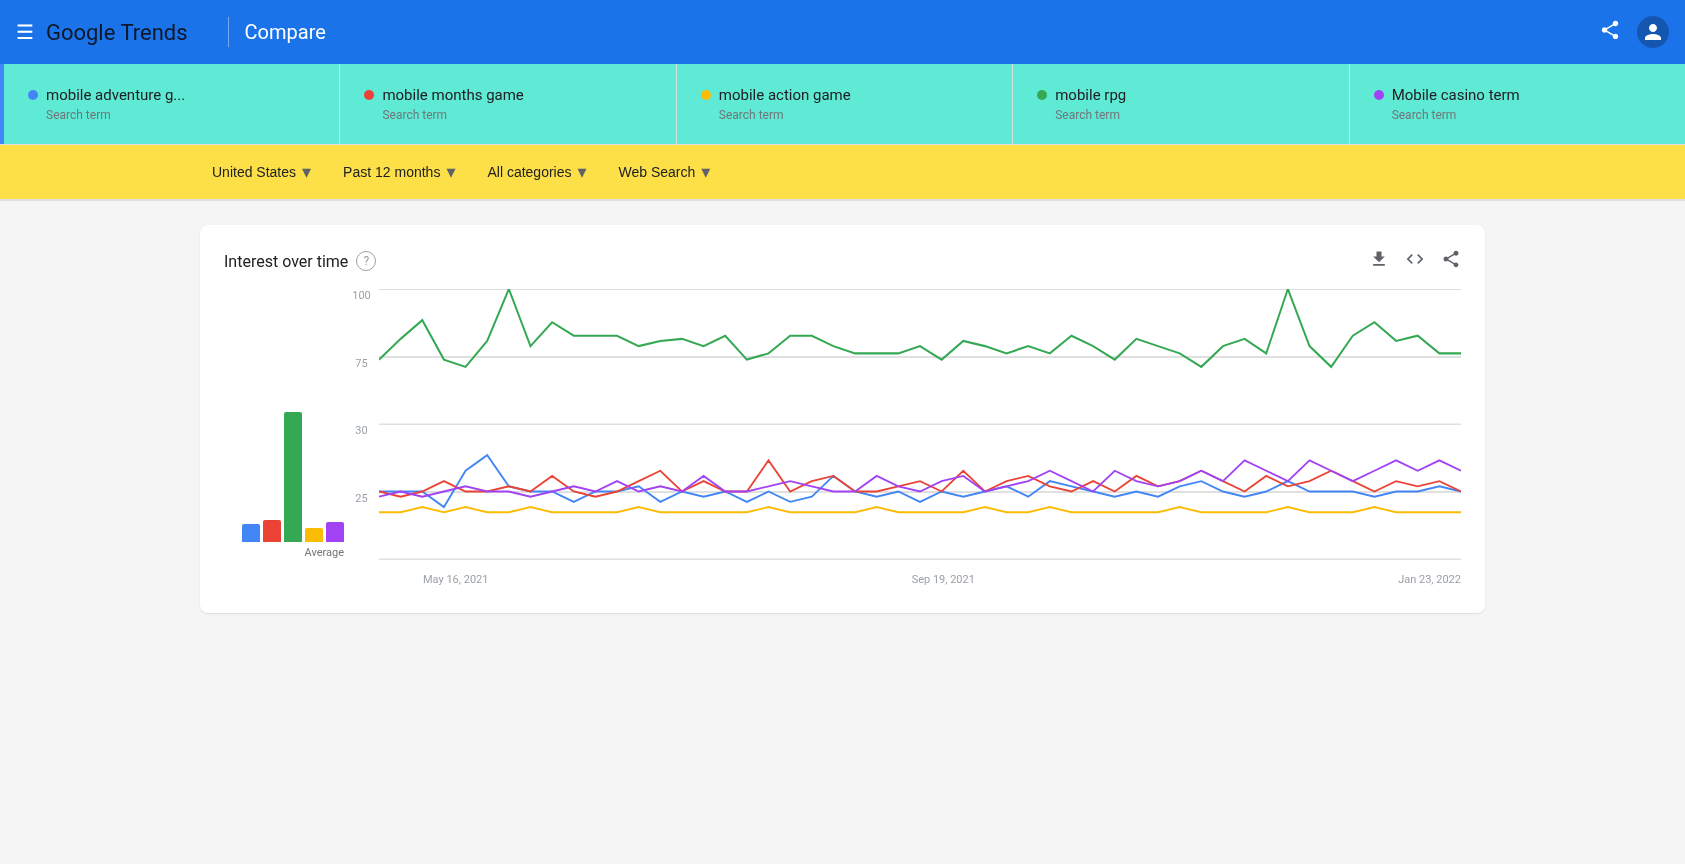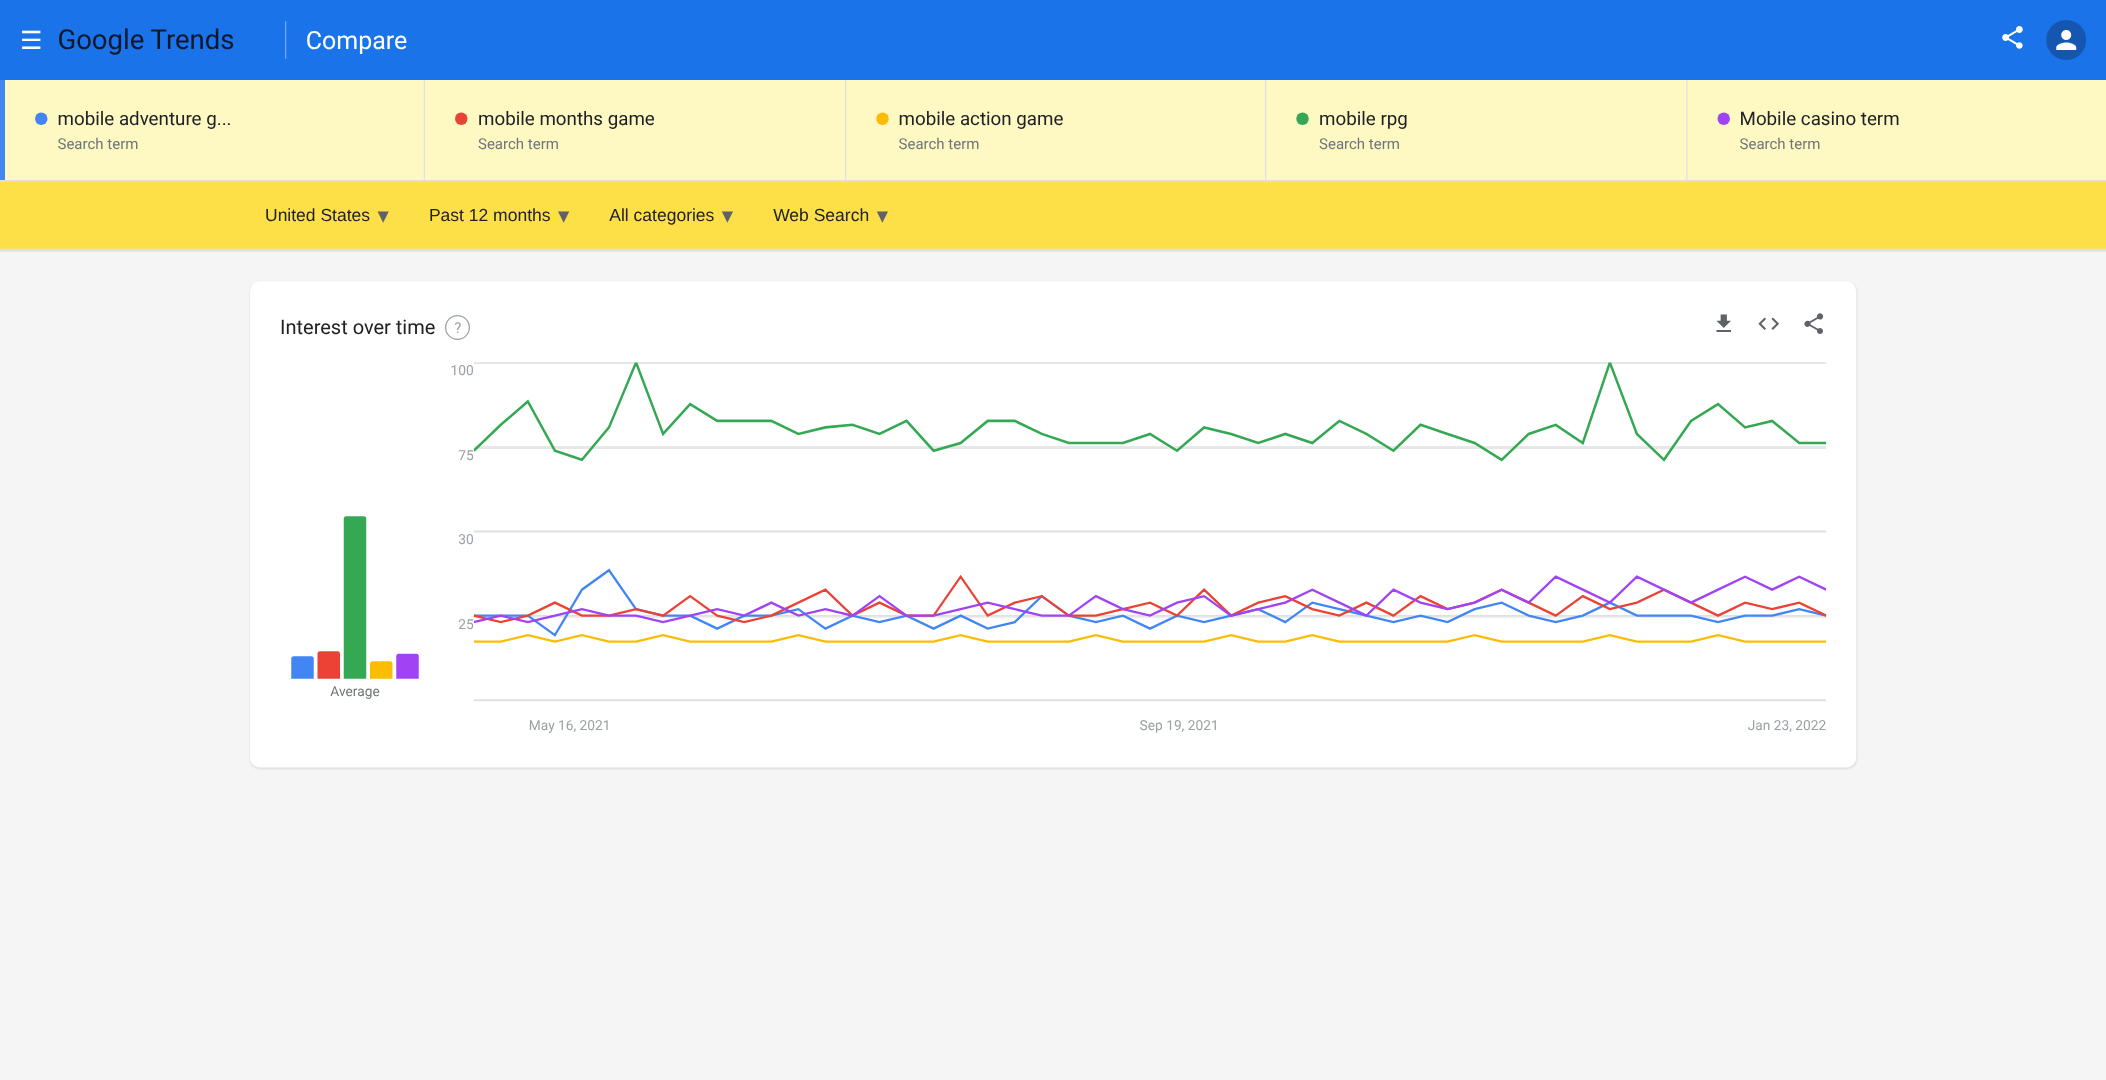--- a/index.html
+++ b/index.html
@@ -60,21 +60,21 @@
       align-items: center;
       justify-content: center;
       color: white;
       font-size: 14px;
       cursor: pointer;
       overflow: hidden;
     }
 
     
     .search-terms-bar {
-      background: #fef9c3;
+      background: #5eead4;
       display: flex;
       border-bottom: 1px solid #e0e0e0;
     }
     .search-term-item {
       flex: 1;
       padding: 16px 24px;
       border-right: 1px solid #e0e0e0;
       cursor: pointer;
       min-height: 80px;
       display: flex;
@@ -180,21 +180,21 @@
     .chart-container {
       display: flex;
       gap: 0;
       height: 300px;
     }
     .chart-left {
       width: 120px;
       flex-shrink: 0;
       display: flex;
       flex-direction: column;
-      align-items: center;
+      align-items: flex-end;
       justify-content: flex-end;
       padding-bottom: 30px;
     }
     .bar-chart {
       display: flex;
       align-items: flex-end;
       gap: 3px;
       height: 200px;
     }
     .bar {
@@ -218,20 +218,21 @@
 
     .y-axis-labels {
       position: absolute;
       left: 0;
       top: 0;
       bottom: 30px;
       width: 35px;
       display: flex;
       flex-direction: column;
       justify-content: space-between;
+      align-items: center;
     }
     .y-label {
       font-size: 11px;
       color: #9aa0a6;
       text-align: right;
     }
     .x-axis-labels {
       position: absolute;
       bottom: 0;
       left: 35px;

